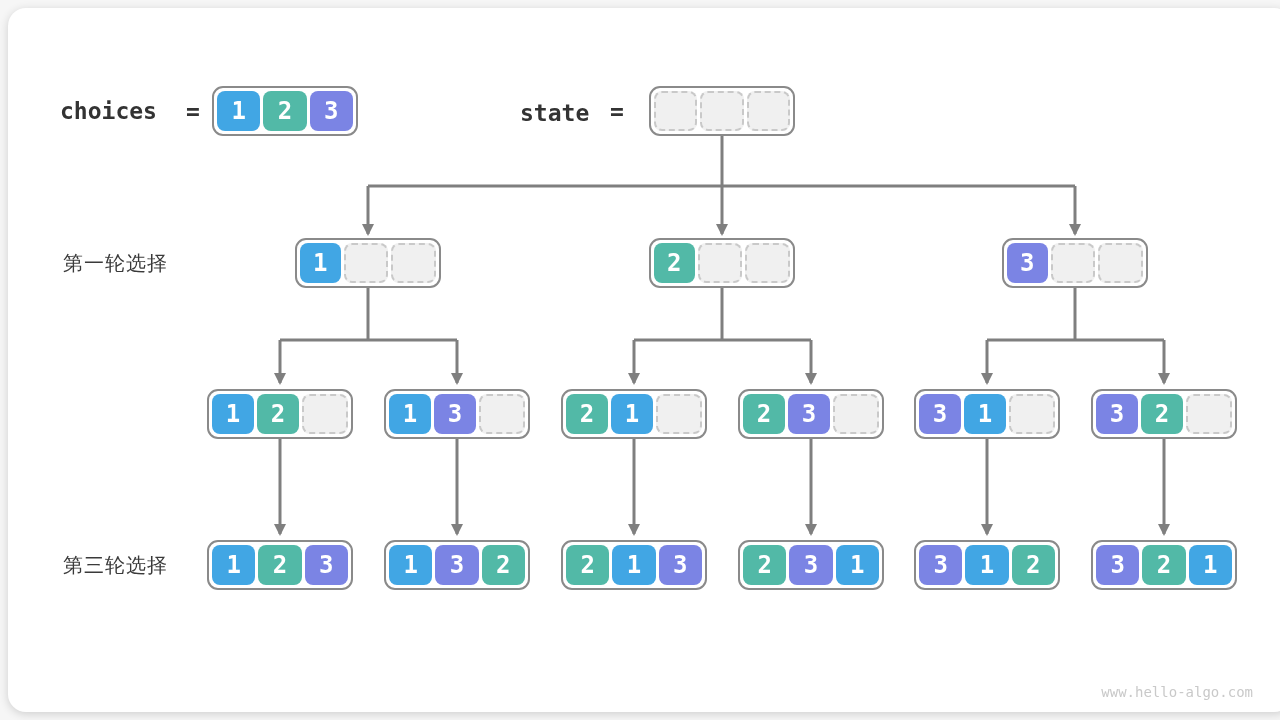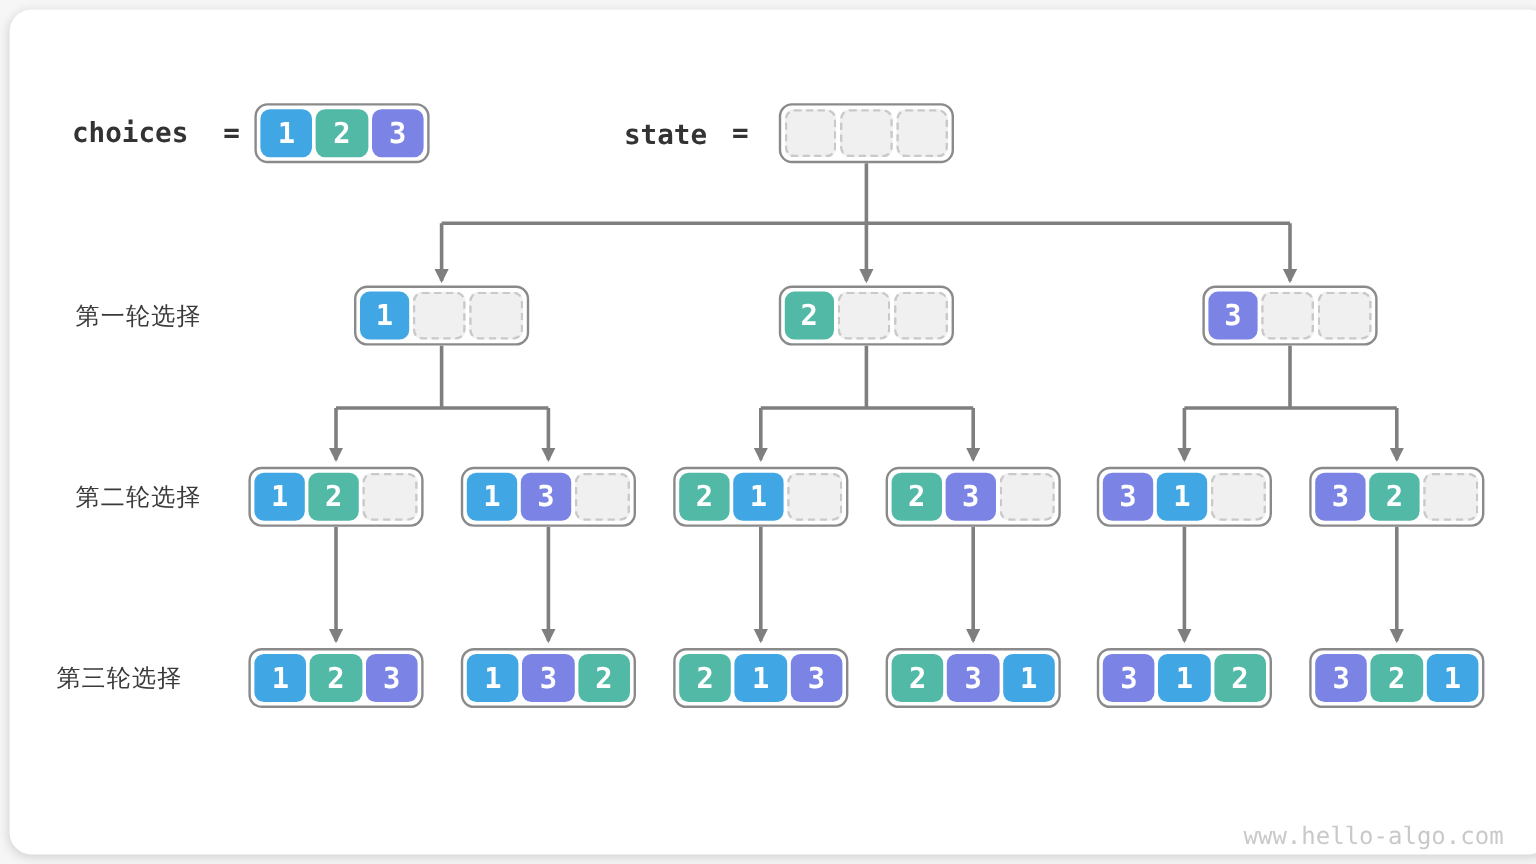--- a/index.html
+++ b/index.html
@@ -16,21 +16,21 @@
     align-items:center;justify-content:center;color:#ffffff;font-size:24px;font-weight:bold;
     font-family:"DejaVu Sans Mono","Liberation Mono",monospace;}
   .cell.c1{background:var(--c1);}
   .cell.c2{background:var(--c2);}
   .cell.c3{background:var(--c3);}
   .cell.empty{background:var(--empty);border:2px dashed #c9c9c9;}
   #lines{position:absolute;left:0;top:0;pointer-events:none;}
   #lines path.ln{stroke:var(--line);stroke-width:3;fill:none;}
   #arrowhead-shape{fill:var(--line);stroke:none;}
   #watermark{right:39px;top:676px;font-family:"DejaVu Sans Mono","Liberation Mono",monospace;
-    font-size:20px;color:#c9c9c9;}
+    font-size:14px;color:#c9c9c9;}
 </style>
 </head>
 <body>
 
 <div id="card">
 
   <svg id="lines" width="1280" height="720" viewBox="0 0 1280 720">
     <defs>
       <marker id="arrow" markerUnits="userSpaceOnUse" markerWidth="14" markerHeight="14" refX="10" refY="6" orient="auto">
         <path id="arrowhead-shape" d="M0,0 L12,6 L0,12 Z"></path>
@@ -74,22 +74,21 @@
 
   <span class="abs hdr-label" style="left:512px;top:80px;">state</span>
   <span class="abs hdr-label" style="left:602px;top:78px;">=</span>
   <div class="abs box" style="left:641px;top:78px;">
       <span class="cell empty"></span>
       <span class="cell empty"></span>
       <span class="cell empty"></span>
     </div>
 
   <span class="abs row-label" style="left:55px;top:230px;">第一轮选择</span>
-  <span class="abs row-label" style="left:55px;top:381px;">第二轮选择</span>
-  <span class="abs row-label" style="left:39px;top:532px;text-align:center;">第三轮选择</span>
+  <span class="abs row-label" style="left:55px;top:532px;text-align:center;">第三轮选择</span>
 
   <div class="abs box" style="left:287px;top:230px;">
       <span class="cell c1">1</span>
       <span class="cell empty"></span>
       <span class="cell empty"></span>
     </div>
   <div class="abs box" style="left:641px;top:230px;">
       <span class="cell c2">2</span>
       <span class="cell empty"></span>
       <span class="cell empty"></span>

